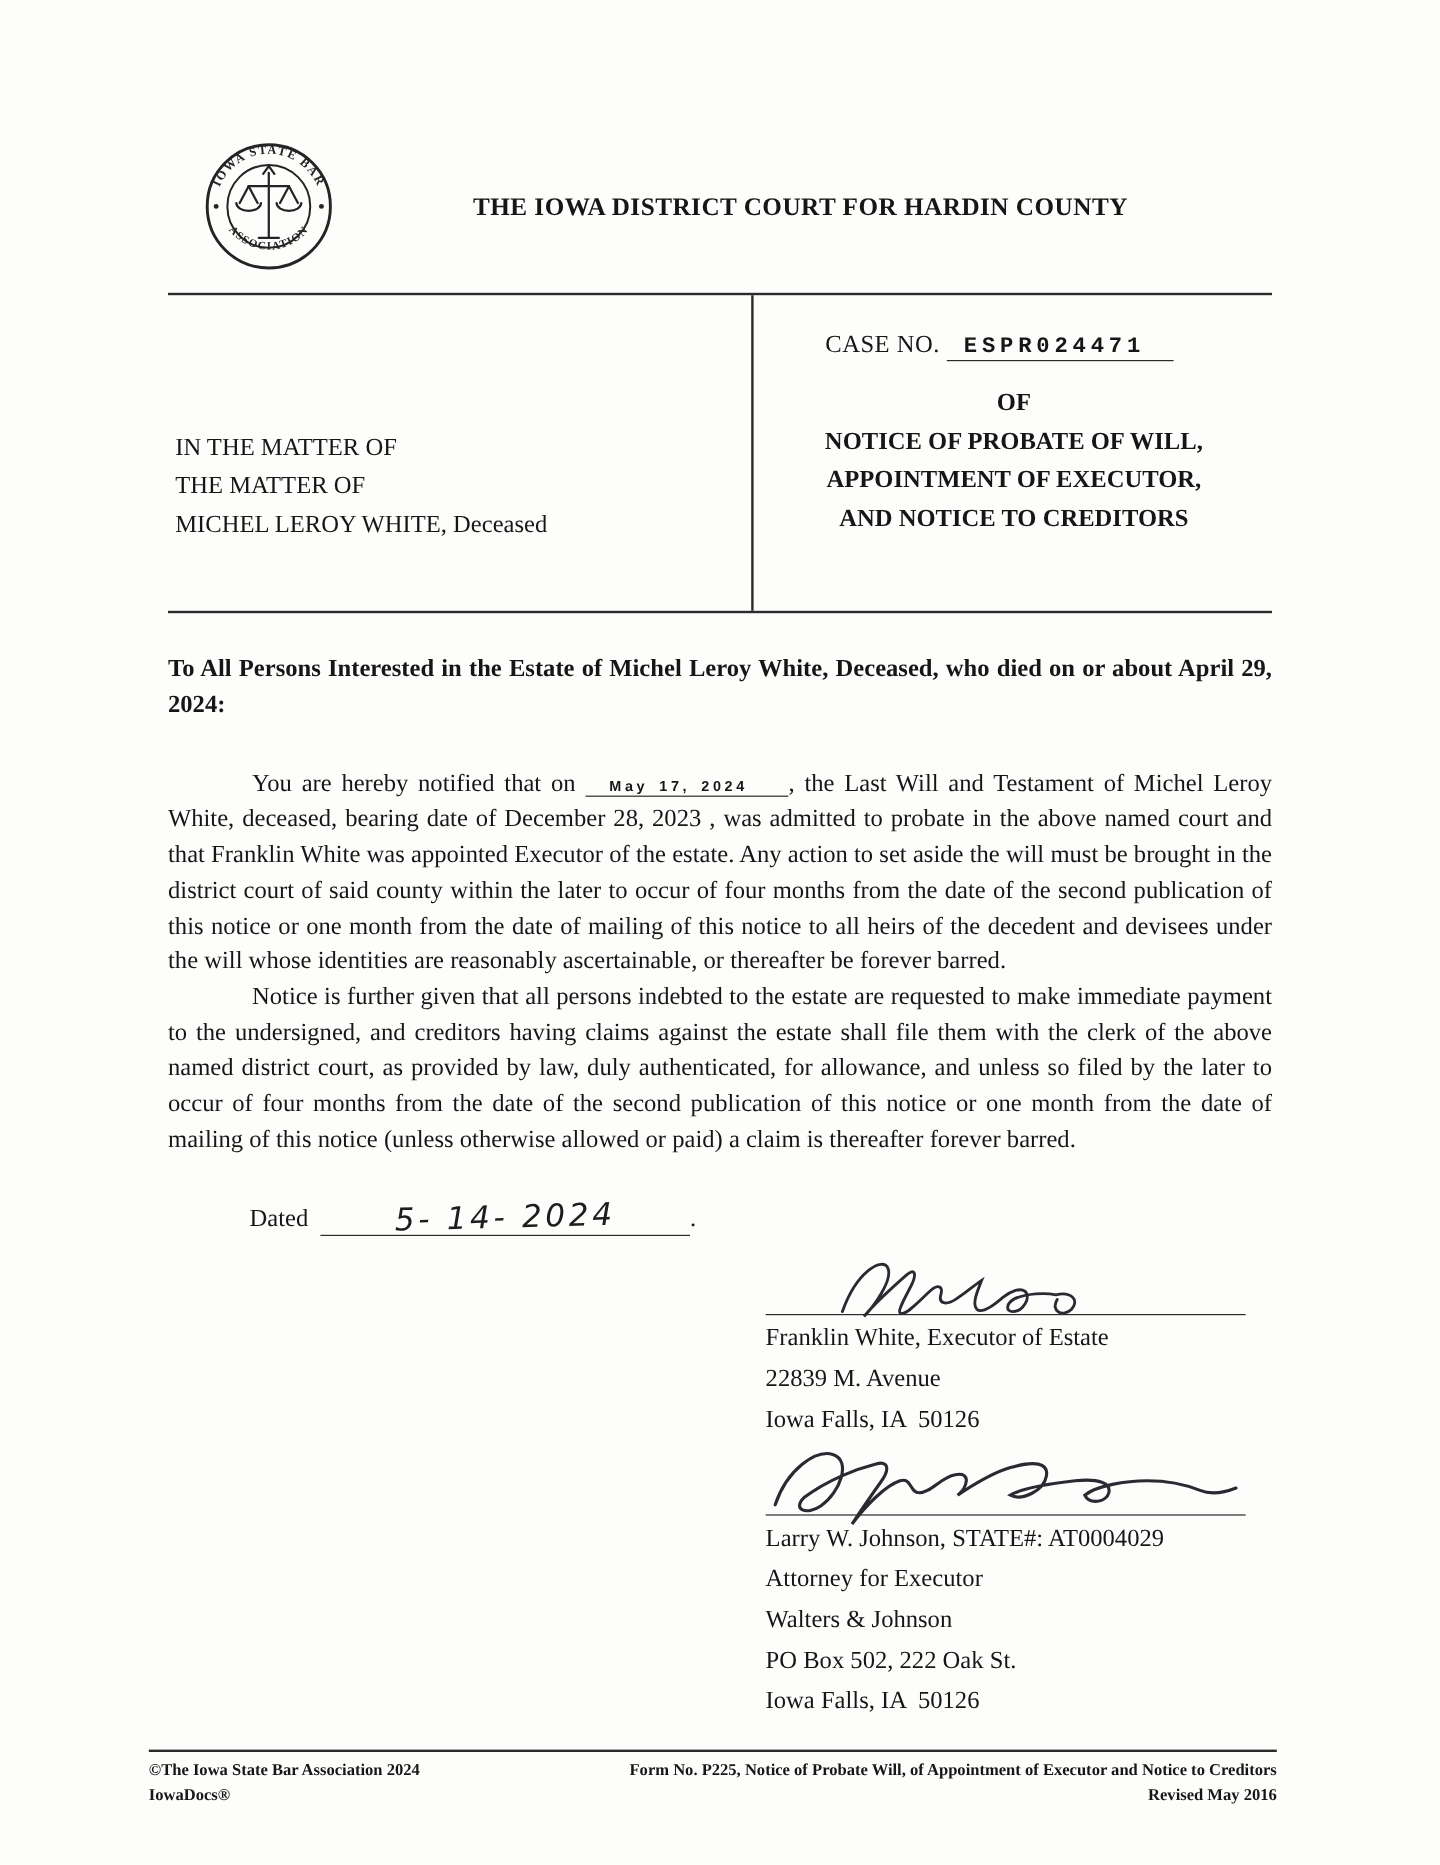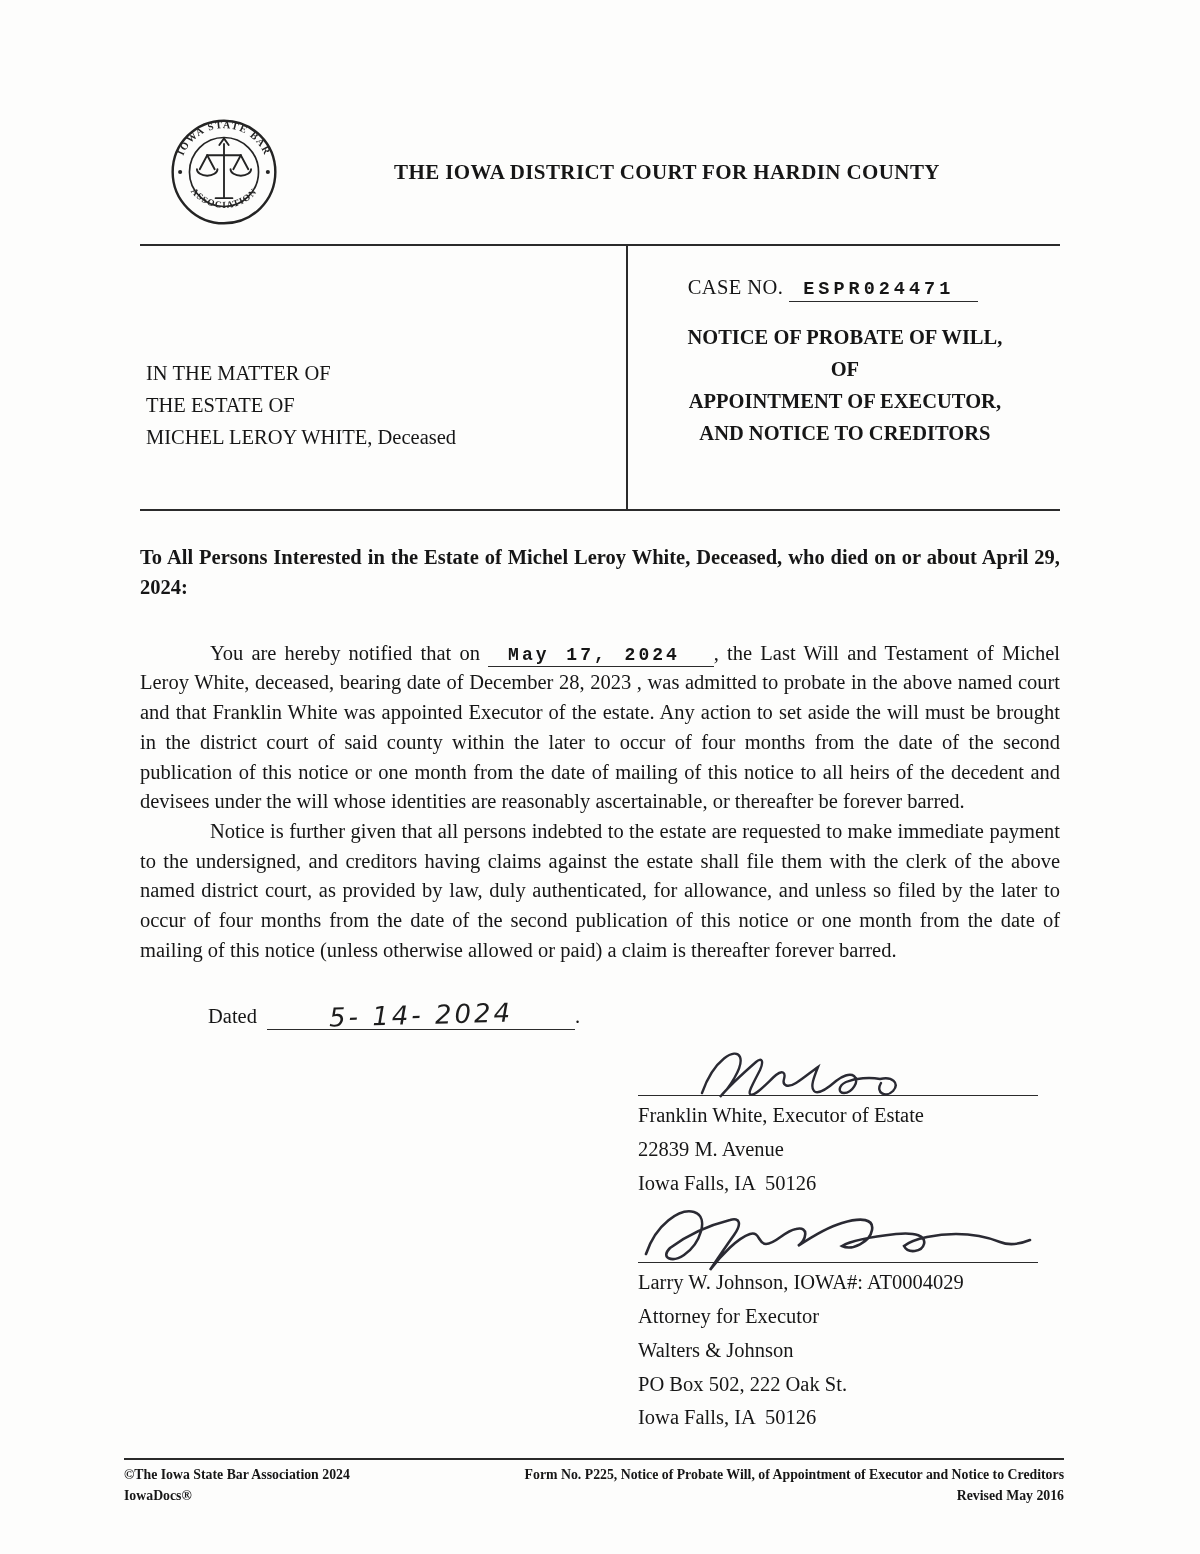--- a/index.html
+++ b/index.html
@@ -26,21 +26,21 @@
     letter-spacing:4px; border-bottom:1.6px solid #2b2b2b; padding:0 24px 1px 14px; margin-left:6px;
   }
   .notice-title { margin-top:22px; text-align:center; font-weight:bold; font-size:20.5px; line-height:1.56; padding:0 12px; }
 
   
   .body-text { font-size:20.5px; line-height:1.45; text-align:justify; }
   .intro { margin-top:32px;font-weight:bold; }
   .para { text-indent:70px; }
   .p1 { margin-top:36px; }
   .typed-date {
-    font-family:Liberation Mono, monospace; font-size:18px; font-weight:700;
+    font-family:Liberation Sans, sans-serif; font-size:12px; font-weight:700;
     letter-spacing:3px; border-bottom:1.6px solid #2b2b2b; padding:0 34px 1px 20px; white-space:nowrap;
   }
   .dated-row { margin-top:30px; margin-left:68px; font-size:20.5px; }
   .date-line {
     display:inline-block; width:308px; border-bottom:1.8px solid #2b2b2b;
     text-align:center; margin-left:10px; vertical-align:baseline; height:34px;
   }
   .handwritten {
     font-family:"DejaVu Sans", sans-serif; font-style:italic; font-size:26px;
     letter-spacing:3px; display:inline-block; transform:rotate(-1.5deg) translateY(1px); color:#1d1d1d;
@@ -95,30 +95,30 @@
           <path d="M 67,57 A 11,7 0 0 0 89,57"></path>
           <line x1="51" y1="88" x2="69" y2="88"></line>
         </g>
       </svg>
       <div class="court-title">THE IOWA DISTRICT COURT FOR HARDIN COUNTY</div>
     </div>
 
     <div class="caption">
       <div class="caption-left">
         <div>IN THE MATTER OF</div>
-        <div>THE ESTATE OF</div>
+        <div>THE MATTER OF</div>
         <div>MICHEL LEROY WHITE, Deceased</div>
       </div>
       <div class="caption-right">
         <div class="case-row">
           <span>CASE NO.</span><span class="case-value">ESPR024471</span>
         </div>
         <div class="notice-title">
+          <div>OF</div>
           <div>NOTICE OF PROBATE OF WILL,</div>
-          <div>OF</div>
           <div>APPOINTMENT OF EXECUTOR,</div>
           <div>AND NOTICE TO CREDITORS</div>
         </div>
       </div>
     </div>
 
     <div class="body-text">
       <p class="intro">To All Persons Interested in the Estate of Michel Leroy White, Deceased, who died on or about April 29, 2024:</p>
 
       <p class="para p1">
@@ -148,21 +148,21 @@
       <div class="sig-text">Iowa Falls, IA  50126</div>
 
       <svg class="sig-img attorney" viewBox="0 0 400 72">
         <path d="M 8,52 C 18,22 42,6 56,10 C 72,15 62,42 46,53 C 34,61 22,56 32,46 C 52,31 76,22 92,18
                  C 102,15 104,22 96,33 C 86,47 78,59 72,68 C 84,52 100,36 112,32 C 122,29 120,42 128,42
                  C 138,42 146,29 158,27 C 172,24 168,38 160,44 C 172,36 190,25 204,21 C 224,15 236,17 234,28
                  C 232,40 214,49 204,44 C 214,38 240,34 258,32 C 278,30 288,34 286,42 C 284,50 270,52 266,44
                  C 276,36 300,32 318,32 C 338,32 352,36 362,40 C 372,44 382,42 392,38" fill="none" stroke="#2a2a33" stroke-width="2.6" stroke-linecap="round"></path>
       </svg>
       <div class="sig-line"></div>
-      <div class="sig-text">Larry W. Johnson, IOWA#: AT0004029</div>
+      <div class="sig-text">Larry W. Johnson, STATE#: AT0004029</div>
       <div class="sig-text">Attorney for Executor</div>
       <div class="sig-text">Walters &amp; Johnson</div>
       <div class="sig-text">PO Box 502, 222 Oak St.</div>
       <div class="sig-text">Iowa Falls, IA  50126</div>
     </div>
 
   </div>
 
   <div class="footer">
     <div class="footer-left">

